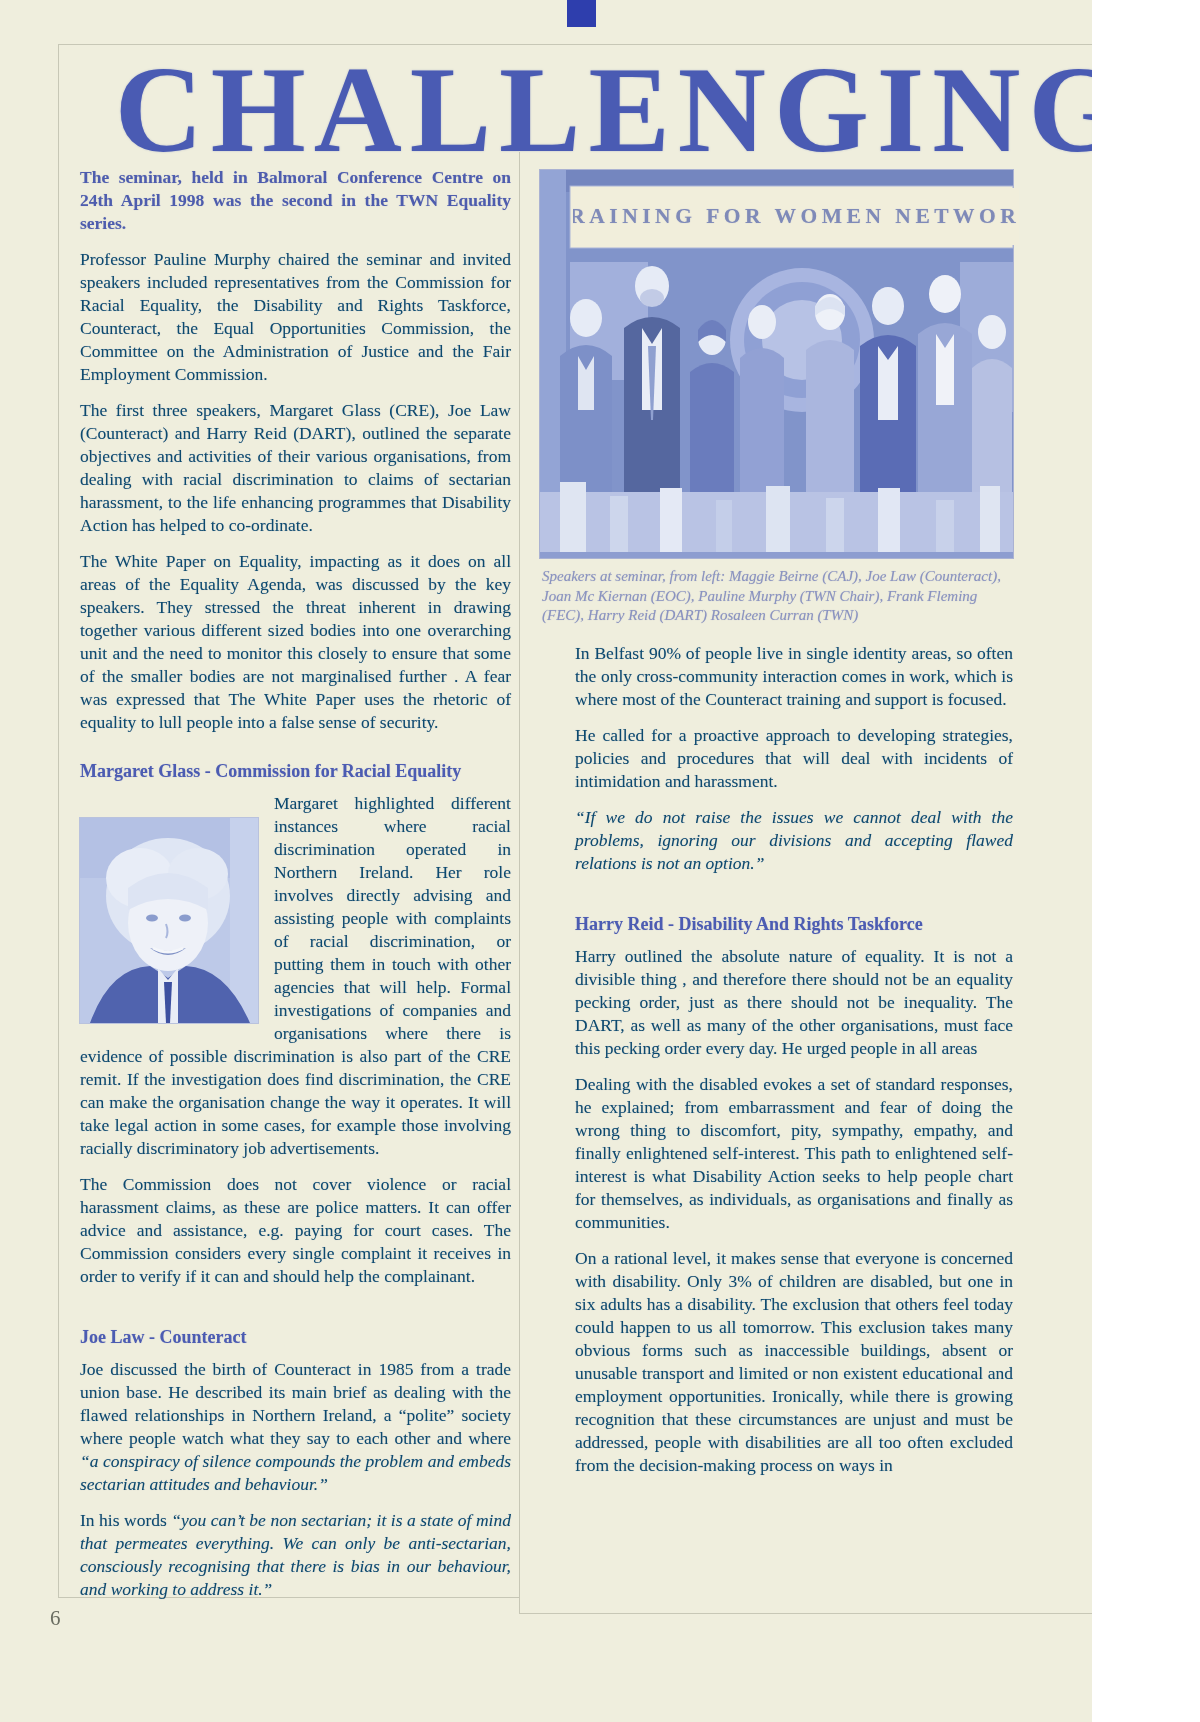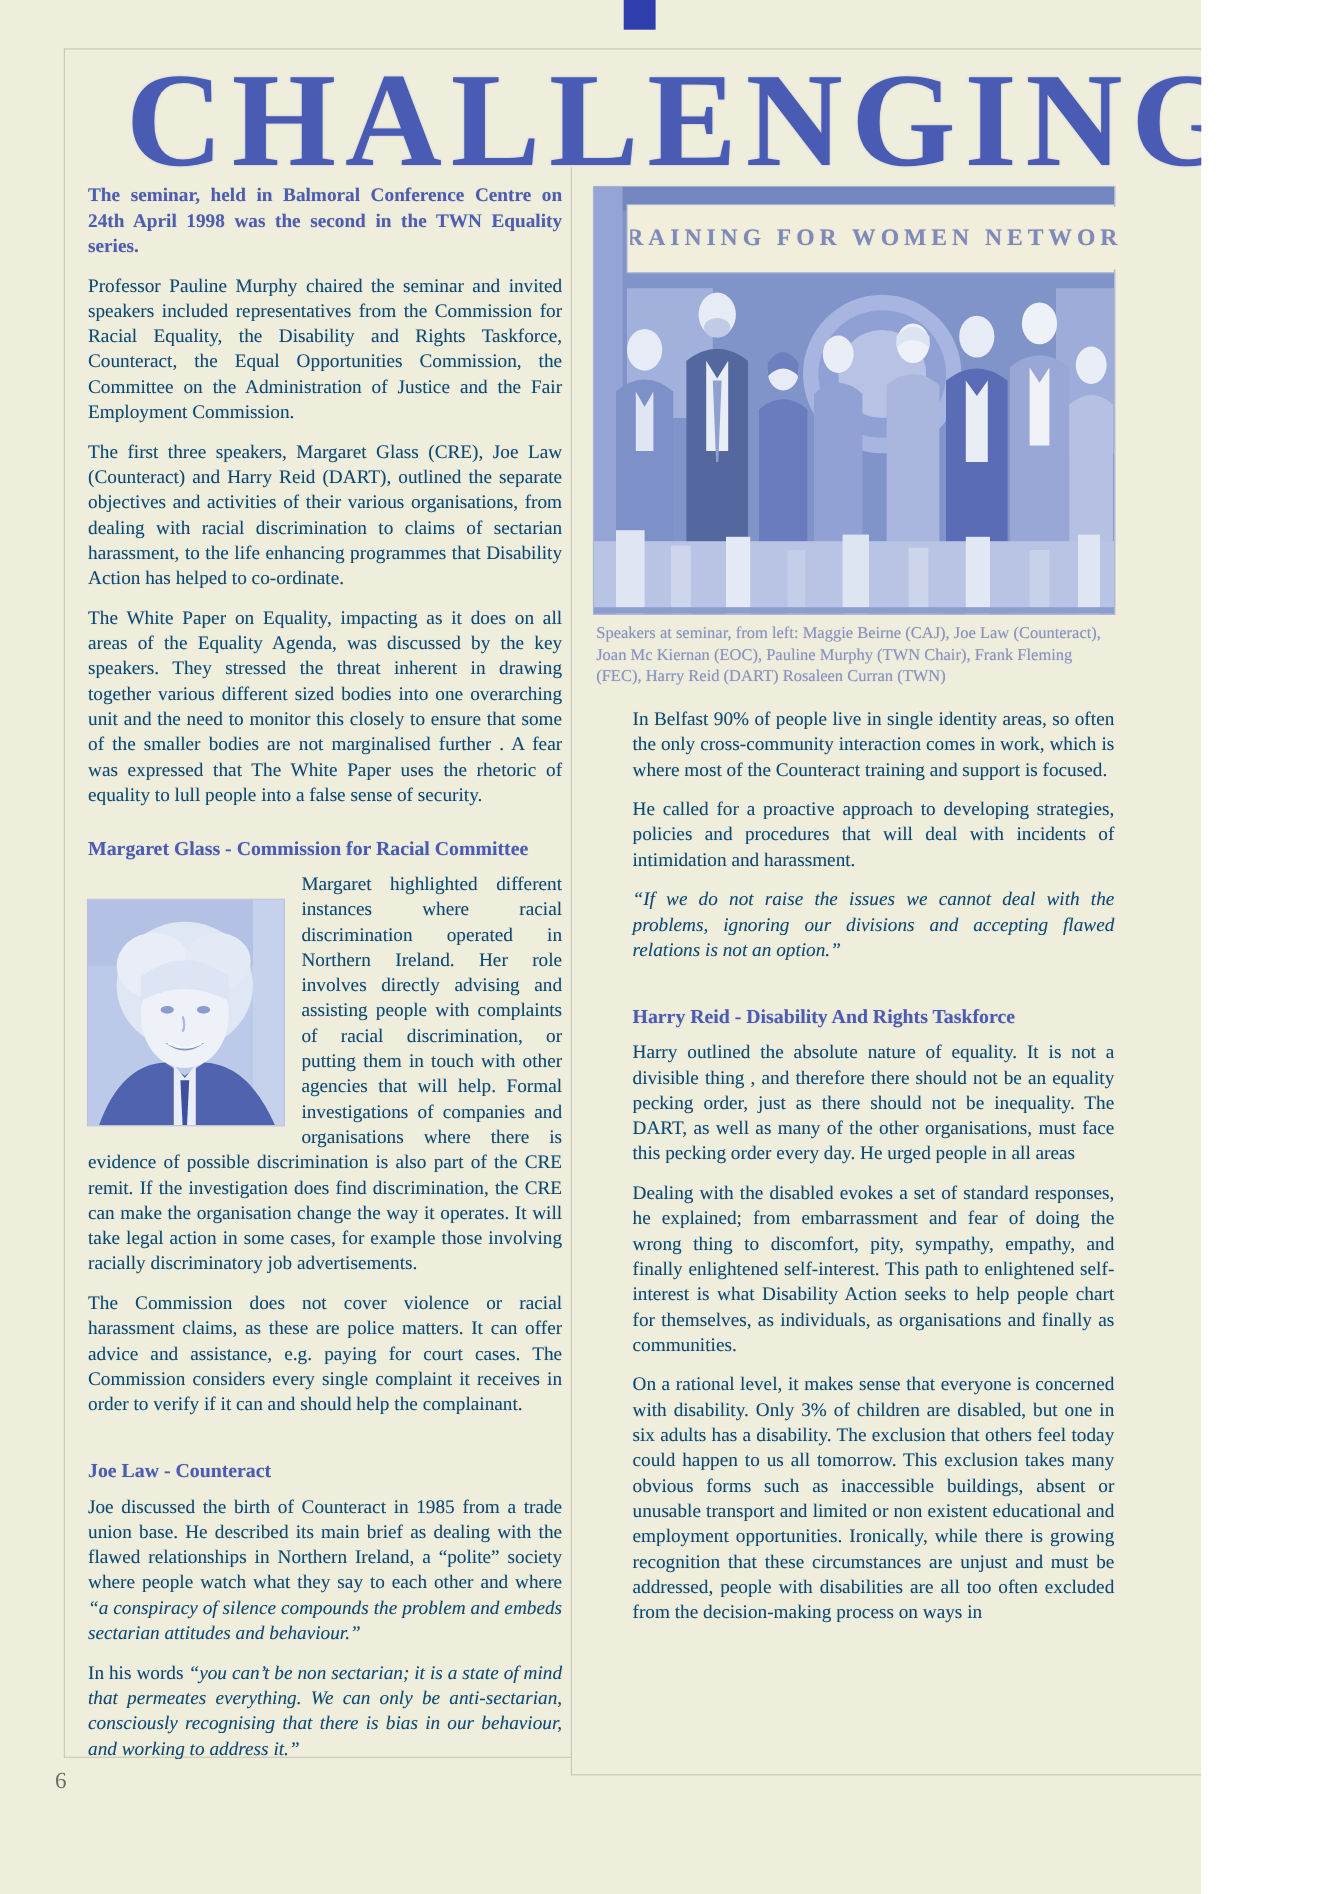--- a/index.html
+++ b/index.html
@@ -59,20 +59,21 @@
     position:absolute;left:33px;top:18px;width:446px;height:57px;
     background:#f1eedb;
     display:flex;align-items:center;justify-content:center;
     font-size:21.5px;letter-spacing:4.5px;
     color:#7f8ab8;font-weight:bold;
     text-shadow:0 0 1px rgba(127,138,184,.45);
     white-space:nowrap;overflow:hidden;
   }
   .photo-banner::first-letter{font-style:italic;}
   .caption{
+    font-style:italic;
     font-size:15px !important;line-height:19.5px !important;
     color:#8a93c0 !important;
     text-align:left !important;
     margin:9px 0 16px 2px !important;
   }
   .rc-text{margin-left:35px;width:438px;}
   .rc-text .sec-heading{margin-top:38px;}
 
   .page-number{
     position:absolute;left:50px;top:1606px;
@@ -95,21 +96,21 @@
   <div class="frame-line" style="left:519px;top:1613px;width:666px;height:1px;"></div>
 
   <div class="title">CHALLENGING</div>
 
   <div class="col-left">
     <p class="intro">The seminar, held in Balmoral Conference Centre on 24th April 1998 was the second in the TWN Equality series.</p>
     <p>Professor Pauline Murphy chaired the seminar and invited speakers included representatives from the Commission for Racial Equality, the Disability and Rights Taskforce, Counteract, the Equal Opportunities Commission, the Committee on the Administration of Justice and the Fair Employment Commission.</p>
     <p>The first three speakers, Margaret Glass (CRE), Joe Law (Counteract) and Harry Reid (DART), outlined the separate objectives and activities of their various organisations, from dealing with racial discrimination to claims of sectarian harassment, to the life enhancing programmes that Disability Action has helped to co-ordinate.</p>
     <p>The White Paper on Equality, impacting as it does on all areas of the Equality Agenda, was discussed by the key speakers.  They stressed the threat inherent in drawing together various different sized bodies into one overarching unit and the need to monitor this closely to ensure that some of the smaller bodies are not marginalised further .  A fear was expressed that The White Paper uses the rhetoric of equality to lull people into a false sense of security.</p>
 
-    <div class="sec-heading">Margaret Glass - Commission for Racial Committee</div>
+    <div class="sec-heading">Margaret Glass - Commission for Racial Equality</div>
 
     <div style="overflow:visible;">
       <div class="portrait">
         <svg viewBox="0 0 178 205" aria-hidden="true">
           <rect x="0" y="0" width="178" height="205" fill="#bdc9e8"></rect>
           <rect x="0" y="0" width="178" height="60" fill="#b4c1e4"></rect>
           <rect x="150" y="0" width="28" height="205" fill="#c6d1ec"></rect>
 
           <ellipse cx="88" cy="78" rx="62" ry="58" fill="#dfe6f4"></ellipse>
           <ellipse cx="60" cy="60" rx="34" ry="30" fill="#e8edf7"></ellipse>

